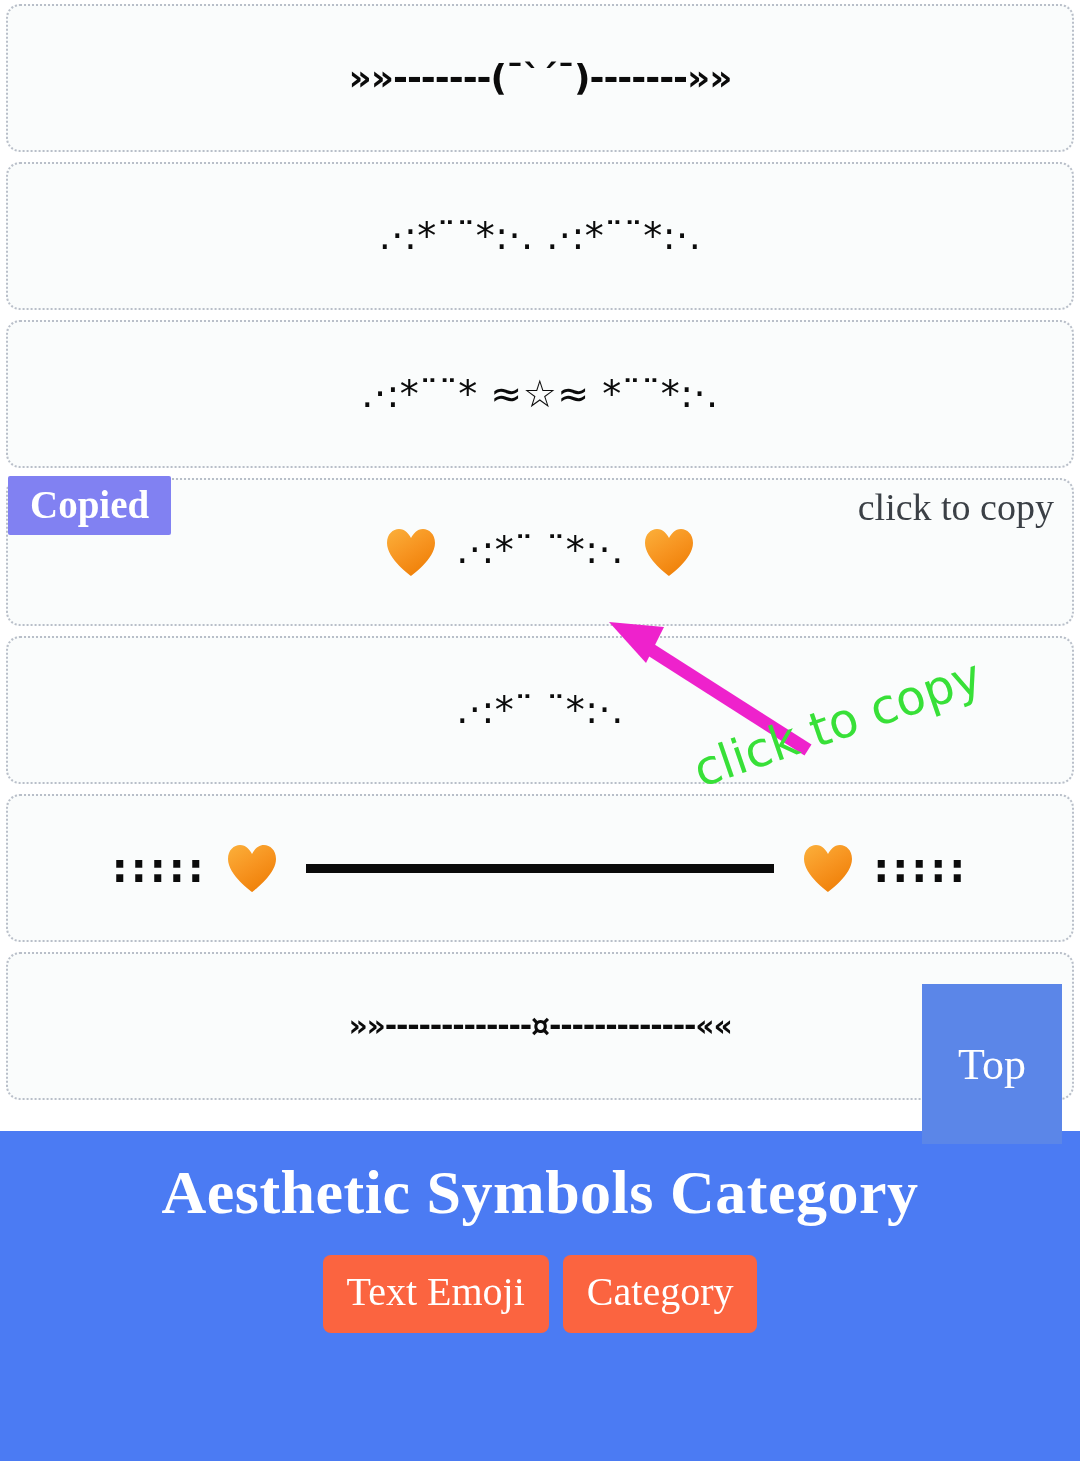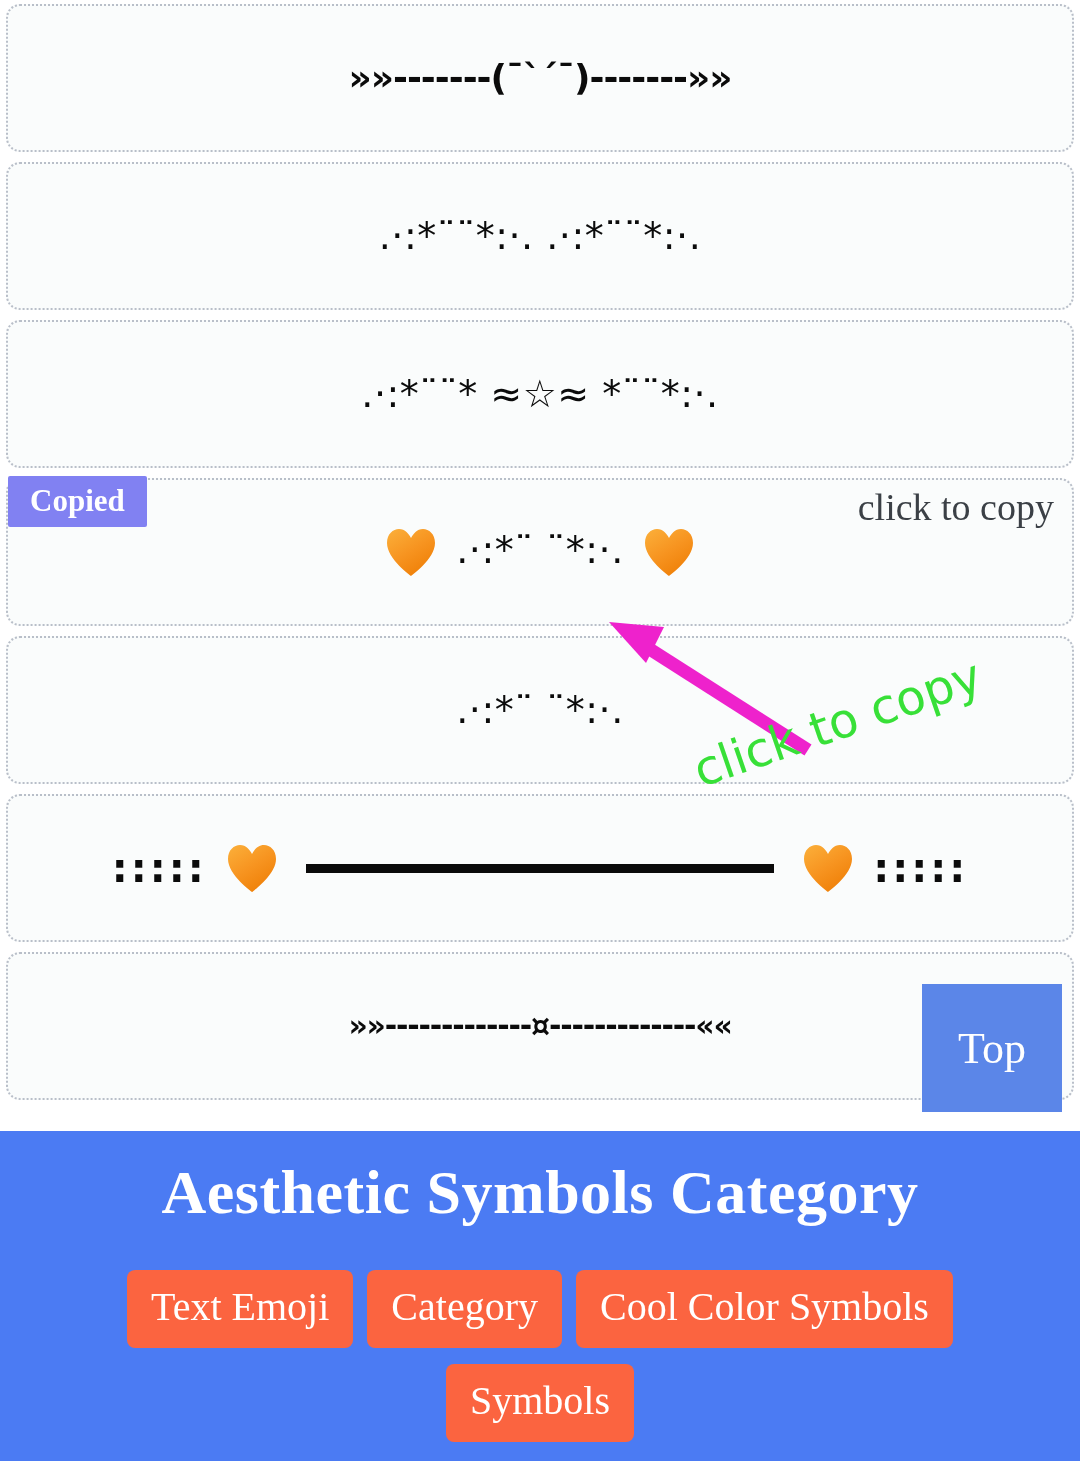--- a/index.html
+++ b/index.html
@@ -100,21 +100,21 @@
 
   
   .copied-badge {
     position: absolute;
     left: 0;
     top: -4px;
     background: #8181f2;
     color: #ffffff;
     font-family: "Liberation Serif", serif;
     font-weight: bold;
-    font-size: 31px;
+    font-size: 39px;
     padding: 9px 22px 11px 22px;
     border-radius: 2px;
     line-height: 1;
     z-index: 6;
   }
 
   
   .copy-hint {
     position: absolute;
     right: 18px;
@@ -148,21 +148,21 @@
     font-weight: 500;
     white-space: nowrap;
   }
 
   
   .top-btn {
     position: absolute;
     right: 18px;
     top: 984px;
     width: 140px;
-    height: 128px;
+    height: 160px;
     background: #5b86e8;
     color: #ffffff;
     font-family: "Liberation Serif", serif;
     font-size: 44px;
     display: flex;
     align-items: center;
     justify-content: center;
     z-index: 15;
     border: none;
     cursor: pointer;
@@ -184,21 +184,21 @@
     color: #ffffff;
     font-family: "Liberation Serif", serif;
     font-weight: bold;
     font-size: 62px;
     letter-spacing: 0.5px;
     line-height: 1.15;
     margin: 0;
     padding: 12px 0 0 0;
   }
   .cat-rows {
-    margin-top: 42px;
+    margin-top: 27px;
   }
   .cat-row {
     display: flex;
     justify-content: center;
     gap: 14px;
     margin-bottom: 16px;
   }
   .cat-btn {
     background: #fb6440;
     color: #ffffff;
@@ -314,19 +314,17 @@
   </svg>
   <div class="annot-text">click to copy</div>
 </div>
 
 <div class="footer">
   <h1 class="footer-title">Aesthetic Symbols Category</h1>
   <div class="cat-rows">
     <div class="cat-row">
       <button class="cat-btn">Text Emoji</button>
       <button class="cat-btn">Category</button>
-      <button class="cat-btn">Cool Color Symbols</button>
     </div>
     <div class="cat-row">
-      <button class="cat-btn">Symbols</button>
     </div>
   </div>
 </div>
 
 </body></html>

